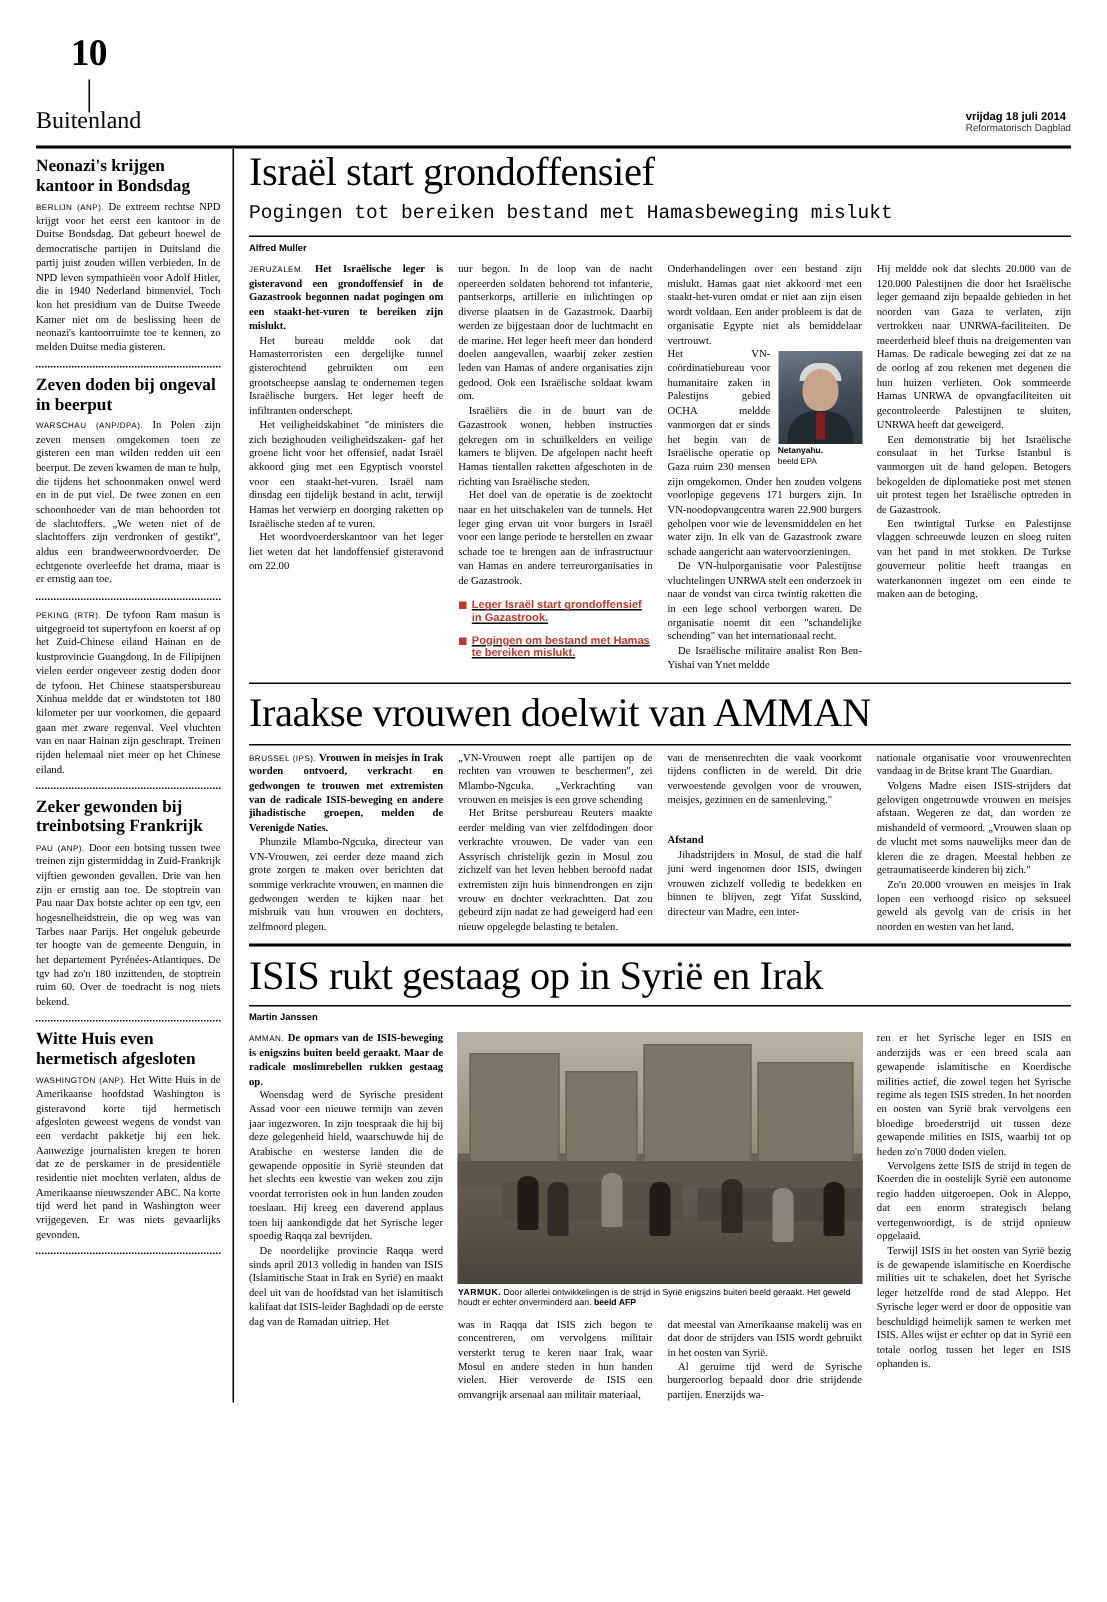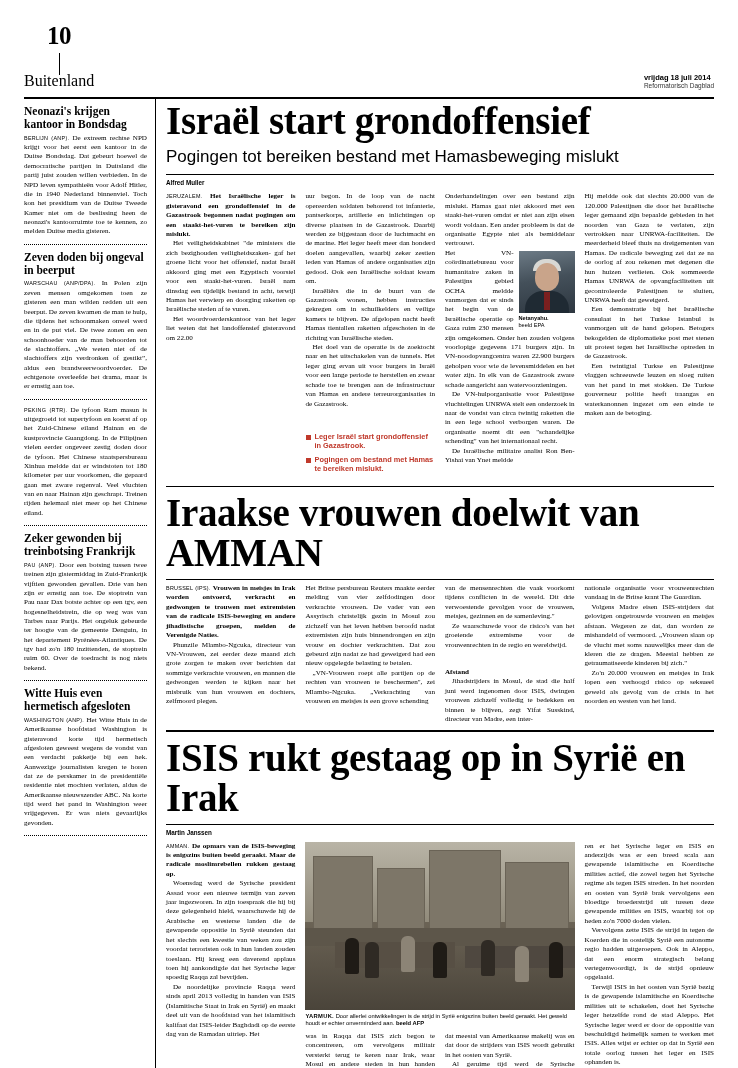--- a/index.html
+++ b/index.html
@@ -122,29 +122,29 @@
   }
   .dots {
     border-top: 1px dotted #000;
     margin: 6px 0 6px 0;
     height: 0;
   }
 
   
   .headline-1 {
     font-family: "Liberation Serif", serif;
-    font-size: 39px;
-    font-weight: bold;
+    font-size: 27px;
+    font-weight: normal;
     line-height: 1.02;
     margin: 2px 0 6px 0;
     letter-spacing: -0.3px;
   }
   .subhead {
-    font-family: Liberation Sans, sans-serif;
-    font-size: 17px;
+    font-family: Liberation Mono, monospace;
+    font-size: 13px;
     line-height: 1.15;
     margin: 0 0 8px 0;
   }
   .byline {
     font-family: "Liberation Sans", sans-serif;
     font-size: 6.3px;
     font-weight: bold;
     margin: 0 0 6px 0;
   }
   .rule-thin {
@@ -184,21 +184,22 @@
     font-size: 5.4px;
     letter-spacing: 0.3px;
     text-transform: uppercase;
   }
   .lead-bold {
     font-weight: bold;
   }
 
   
   .bullets {
-    margin-top: 24px;
+    margin-top: 7px;
+    text-decoration: underline;
   }
   .bullet-item {
     display: flex;
     align-items: flex-start;
     margin-bottom: 6px;
   }
   .bullet-square {
     width: 5px;
     height: 5px;
     background: #c0392b;
@@ -361,20 +362,21 @@
 
       <div>
         <h1 class="headline-1">Israël start grondoffensief</h1>
         <div class="subhead">Pogingen tot bereiken bestand met Hamasbeweging mislukt</div>
         <div class="rule-thin"></div>
         <div class="byline">Alfred Muller</div>
 
         <div class="cols-4">
           <div class="col">
             <p class="body"><span class="lead-label">JERUZALEM.</span><span class="lead-bold"> Het Israëlische leger is gisteravond een grondoffensief in de Gazastrook begonnen nadat pogingen om een staakt-het-vuren te bereiken zijn mislukt.</span></p>
+            <p class="body">Het bureau meldde ook dat Hamasterroristen een dergelijke tunnel gisterochtend gebruikten om een grootscheepse aanslag te ondernemen tegen Israëlische burgers. Het leger heeft de infiltranten onderschept.</p>
             <p class="body">Het veiligheidskabinet "de ministers die zich bezighouden veiligheidszaken- gaf het groene licht voor het offensief, nadat Israël akkoord ging met een Egyptisch voorstel voor een staakt-het-vuren. Israël nam dinsdag een tijdelijk bestand in acht, terwijl Hamas het verwierp en doorging raketten op Israëlische steden af te vuren.</p>
             <p class="body">Het woordvoerderskantoor van het leger liet weten dat het landoffensief gisteravond om 22.00</p>
           </div>
           <div class="col">
             <p class="body">uur begon. In de loop van de nacht opereerden soldaten behorend tot infanterie, pantserkorps, artillerie en inlichtingen op diverse plaatsen in de Gazastrook. Daarbij werden ze bijgestaan door de luchtmacht en de marine. Het leger heeft meer dan honderd doelen aangevallen, waarbij zeker zestien leden van Hamas of andere organisaties zijn gedood. Ook een Israëlische soldaat kwam om.</p>
             <p class="body">Israëliërs die in de buurt van de Gazastrook wonen, hebben instructies gekregen om in schuilkelders en veilige kamers te blijven. De afgelopen nacht heeft Hamas tientallen raketten afgeschoten in de richting van Israëlische steden.</p>
             <p class="body">Het doel van de operatie is de zoektocht naar en het uitschakelen van de tunnels. Het leger ging ervan uit voor burgers in Israël voor een lange periode te herstellen en zwaar schade toe te brengen aan de infrastructuur van Hamas en andere terreurorganisaties in de Gazastrook.</p>
 
             <div class="bullets">
               <div class="bullet-item">
@@ -418,26 +420,25 @@
       <div>
         <h1 class="headline-1">Iraakse vrouwen doelwit van AMMAN</h1>
         <div class="rule-thin"></div>
 
         <div class="cols-4">
           <div class="col">
             <p class="body"><span class="lead-label">BRUSSEL (IPS).</span><span class="lead-bold"> Vrouwen in meisjes in Irak worden ontvoerd, verkracht en gedwongen te trouwen met extremisten van de radicale ISIS-beweging en andere jihadistische groepen, melden de Verenigde Naties.</span></p>
             <p class="body">Phunzile Mlambo-Ngcuka, directeur van VN-Vrouwen, zei eerder deze maand zich grote zorgen te maken over berichten dat sommige verkrachte vrouwen, en mannen die gedwongen werden te kijken naar het misbruik van hun vrouwen en dochters, zelfmoord plegen.</p>
           </div>
           <div class="col">
+            <p class="body">„VN-Vrouwen roept alle partijen op de rechten van vrouwen te beschermen", zei Mlambo-Ngcuka. „Verkrachting van vrouwen en meisjes is een grove schending</p>
             <p class="body">Het Britse persbureau Reuters maakte eerder melding van vier zelfdodingen door verkrachte vrouwen. De vader van een Assyrisch christelijk gezin in Mosul zou zichzelf van het leven hebben beroofd nadat extremisten zijn huis binnendrongen en zijn vrouw en dochter verkrachtten. Dat zou gebeurd zijn nadat ze had geweigerd had een nieuw opgelegde belasting te betalen.</p>
-            <p class="body">„VN-Vrouwen roept alle partijen op de rechten van vrouwen te beschermen", zei Mlambo-Ngcuka. „Verkrachting van vrouwen en meisjes is een grove schending</p>
           </div>
           <div class="col">
             <p class="body">van de mensenrechten die vaak voorkomt tijdens conflicten in de wereld. Dit drie verwoestende gevolgen voor de vrouwen, meisjes, gezinnen en de samenleving."</p>
-            <p class="body">Ze waarschuwde voor de risico's van het groeiende extremisme voor de vrouwenrechten in de regio en wereldwijd.</p>
             <p class="body" style="font-weight:bold;text-indent:0;margin-top:18px;">Afstand</p>
             <p class="body">Jihadstrijders in Mosul, de stad die half juni werd ingenomen door ISIS, dwingen vrouwen zichzelf volledig te bedekken en binnen te blijven, zegt Yifat Susskind, directeur van Madre, een inter-</p>
           </div>
           <div class="col">
             <p class="body">nationale organisatie voor vrouwenrechten vandaag in de Britse krant The Guardian.</p>
             <p class="body">Volgens Madre eisen ISIS-strijders dat gelovigen ongetrouwde vrouwen en meisjes afstaan. Wegeren ze dat, dan worden ze mishandeld of vermoord. „Vrouwen slaan op de vlucht met soms nauwelijks meer dan de kleren die ze dragen. Meestal hebben ze getraumatiseerde kinderen bij zich."</p>
             <p class="body">Zo'n 20.000 vrouwen en meisjes in Irak lopen een verhoogd risico op seksueel geweld als gevolg van de crisis in het noorden en westen van het land.</p>
           </div>
         </div>
       </div>

